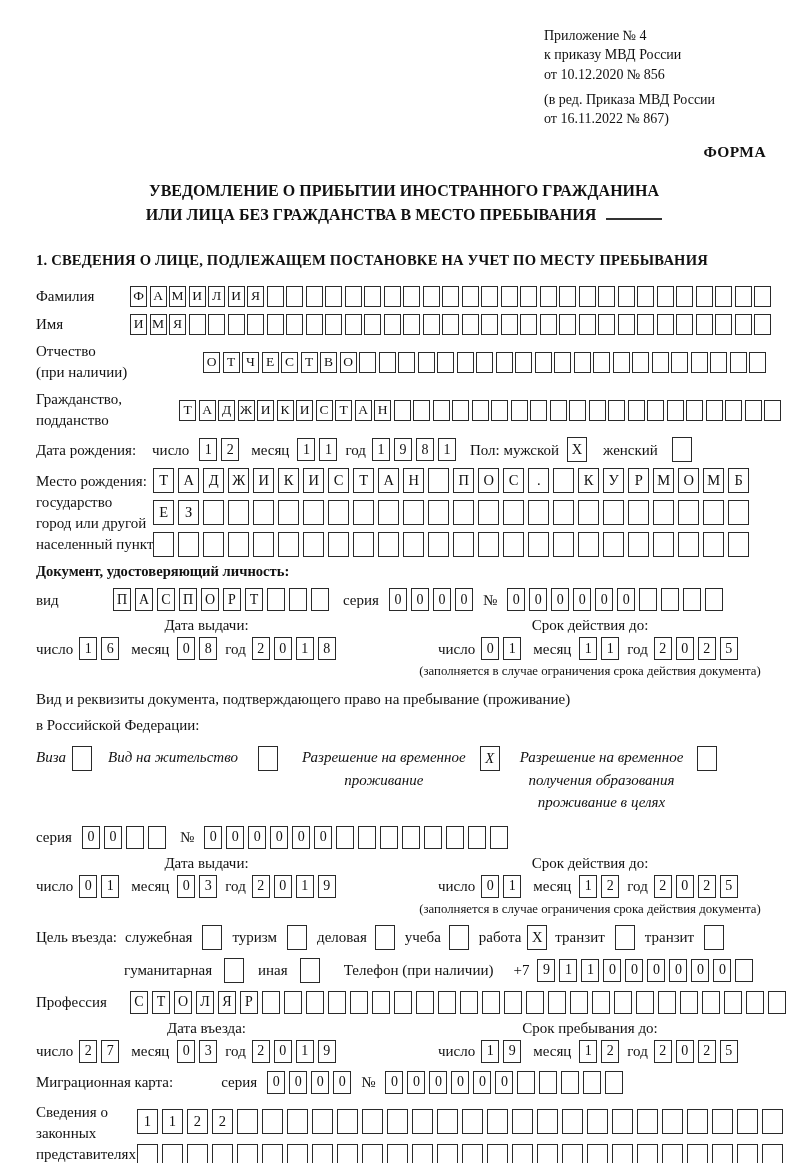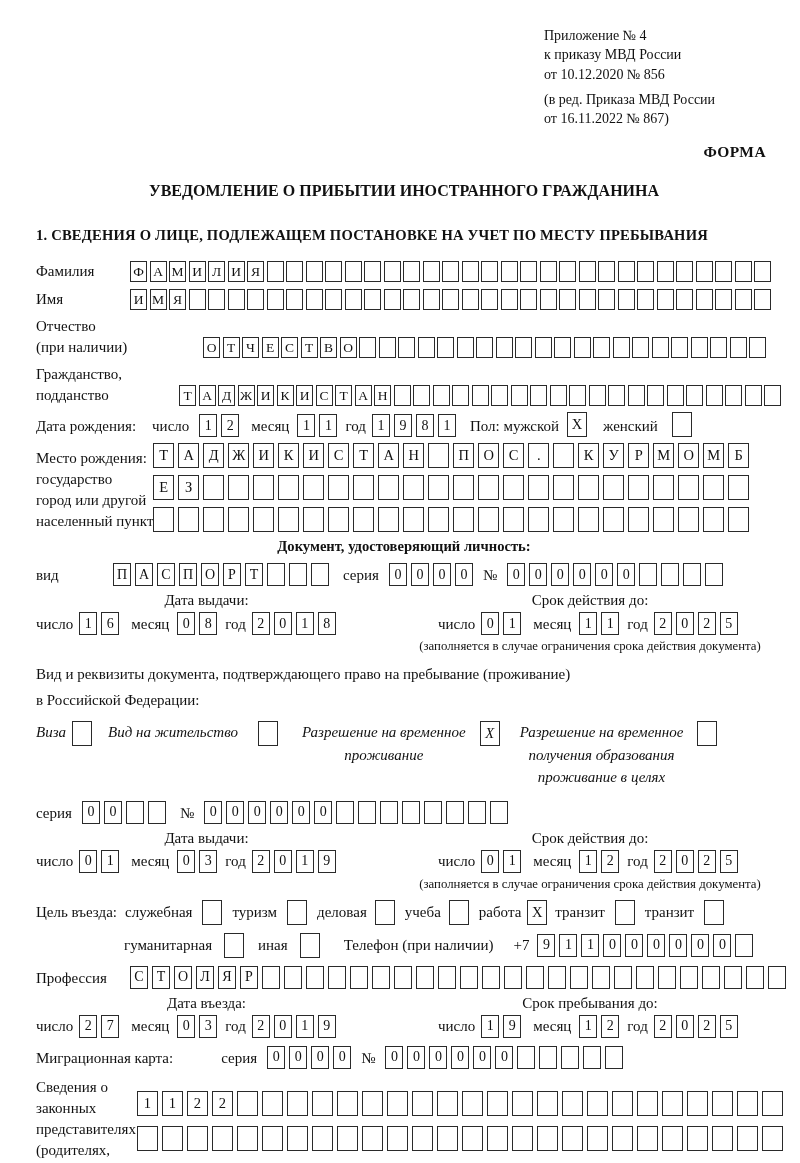--- a/index.html
+++ b/index.html
@@ -13,21 +13,21 @@
 
   .annex { margin-left: 508px; font-size: 14px; line-height: 1.38; }
   .annex .sub { margin-top: 6px; }
   .form-label { text-align: right; font-weight: bold; font-size: 15.5px; margin-top: 14px; padding-right: 6px; letter-spacing: .4px; }
 
   .title { text-align: center; font-weight: bold; font-size: 16px; line-height: 1.55; margin-top: 18px; }
   .underline-blank { display: inline-block; width: 56px; height: 14px; border-bottom: 2.2px solid #333; margin-left: 10px; }
 
   .sec-heading { font-weight: bold; font-size: 14.6px; margin-top: 24px; margin-bottom: 16px; letter-spacing: .2px; }
 
-  .row { display: flex; align-items: flex-end; margin-bottom: 6px; }
+  .row { display: flex; align-items: center; margin-bottom: 6px; }
   .lbl { line-height: 22px; white-space: nowrap; }
   .lblcol div { line-height: 21px; white-space: nowrap; }
 
   .w95  { flex: 0 0 94px; }
   .w140 { flex: 0 0 143px; }
   .w165 { flex: 0 0 167px; }
   .w117 { flex: 0 0 112px; }
   .w102 { flex: 0 0 101px; }
   .w77  { flex: 0 0 77px; }
 
@@ -44,21 +44,21 @@
   .cells.md { gap: 4px; }
   .cells.md .cell { width: 18px; height: 23px; font-size: 14px; }
   .cells.lg { gap: 4.5px; }
   .cells.lg .cell { width: 20.5px; height: 25px; font-size: 14.5px; }
   .cells.cb { gap: 0; }
   .cells.cb .cell { width: 20px; height: 25px; font-size: 14.5px; }
 
   .boxcol .cells { margin-bottom: 7px; }
   .boxcol .cells:last-of-type { margin-bottom: 0; }
 
-  .center-bold { text-align: center; font-weight: bold; font-size: 14.6px; margin: 4px 0 8px; }
+  .center-bold { font-weight: bold; font-size: 14.6px; margin: 4px 0 8px; }
 
   .daterow { display: flex; align-items: flex-start; margin: 6px 0 8px; gap: 31px; }
   .db-left { width: 356px; }
   .db-right { width: 380px; }
   .datehead { text-align: center; margin-bottom: 3px; }
   .dateline { display: flex; align-items: center; }
   .db-right .dateline { margin-left: 30px; }
   .datenote { font-size: 12.8px; margin-top: 4px; white-space: nowrap; text-align: center; }
 
   .para { line-height: 1.7; margin-top: 4px; }
@@ -79,20 +79,23 @@
     <div>к приказу МВД России</div>
     <div>от 10.12.2020 № 856</div>
     <div class="sub">(в ред. Приказа МВД России</div>
     <div>от 16.11.2022 № 867)</div>
   </div>
 
   <div class="form-label">ФОРМА</div>
 
   <div class="title">
     <div>УВЕДОМЛЕНИЕ О ПРИБЫТИИ ИНОСТРАННОГО ГРАЖДАНИНА</div>
+    <div>
+      <span>ИЛИ ЛИЦА БЕЗ ГРАЖДАНСТВА В МЕСТО ПРЕБЫВАНИЯ</span><span class="underline-blank"></span>
+    </div>
   </div>
 
   <div class="sec-heading">1. СВЕДЕНИЯ О ЛИЦЕ, ПОДЛЕЖАЩЕМ ПОСТАНОВКЕ НА УЧЕТ ПО МЕСТУ ПРЕБЫВАНИЯ</div>
 
   <div class="row">
     <span class="lbl w95">Фамилия</span>
     <span class="cells">
         <span class="cell">Ф</span>
         <span class="cell">А</span>
         <span class="cell">М</span>

